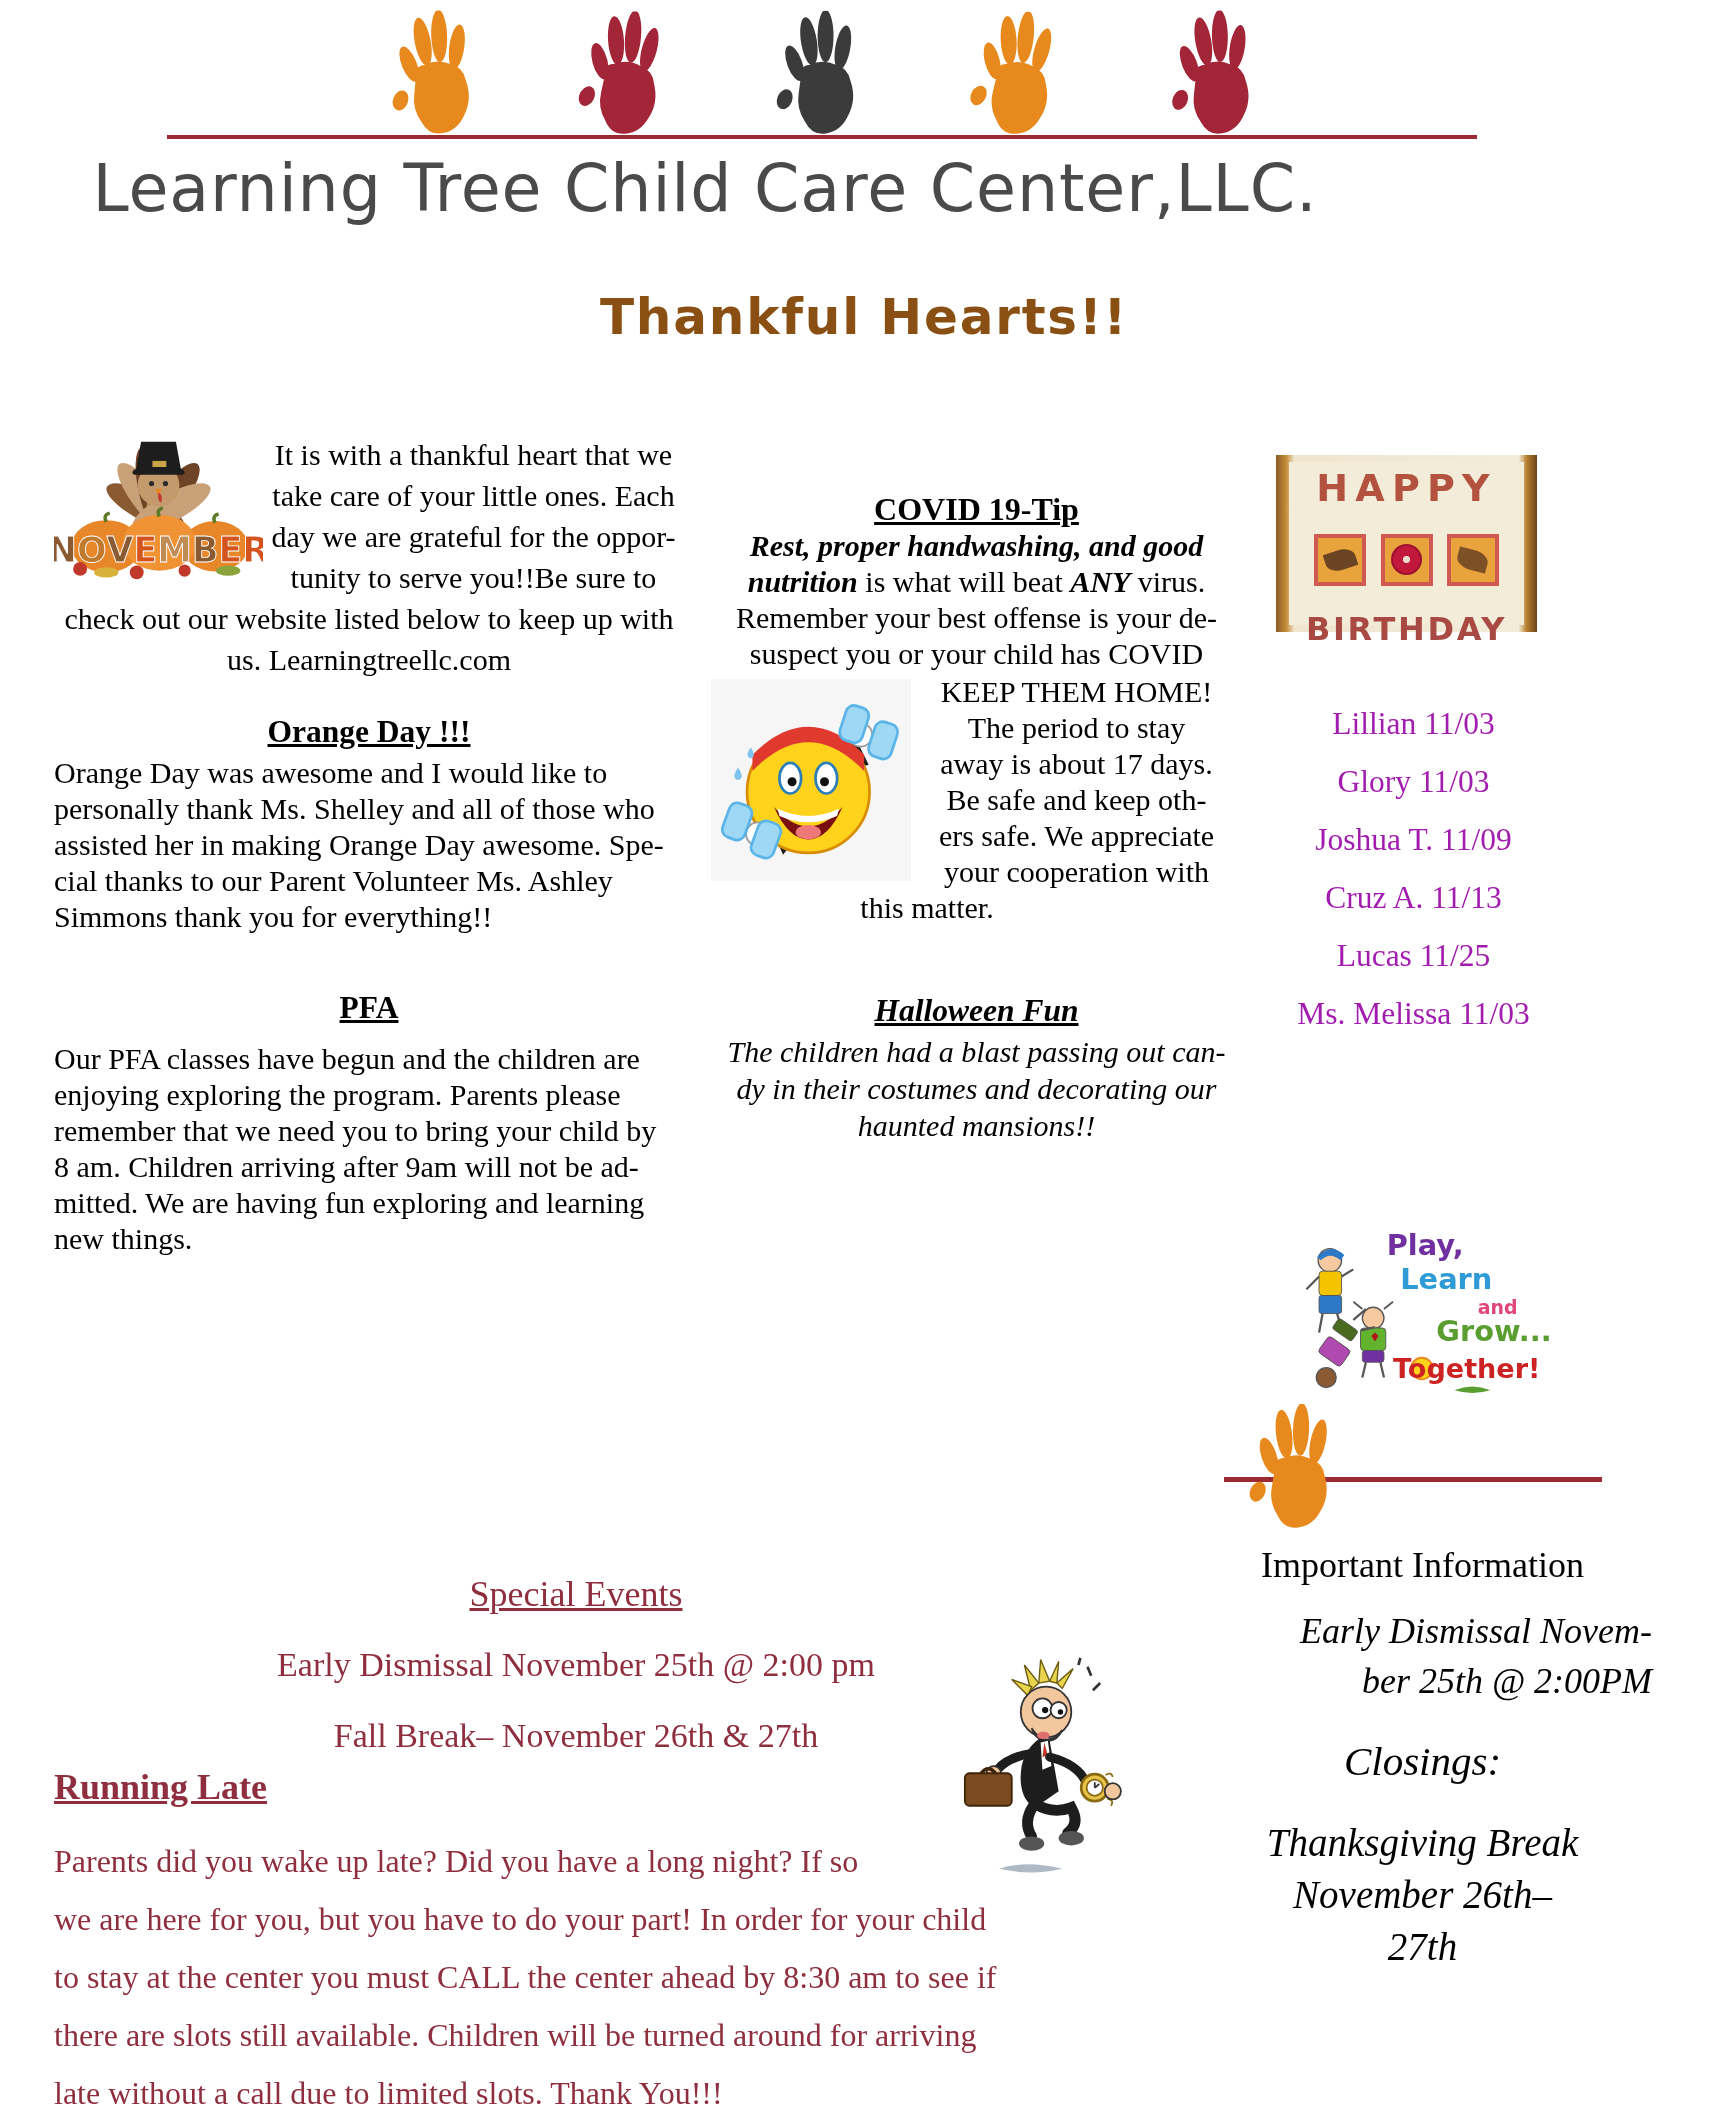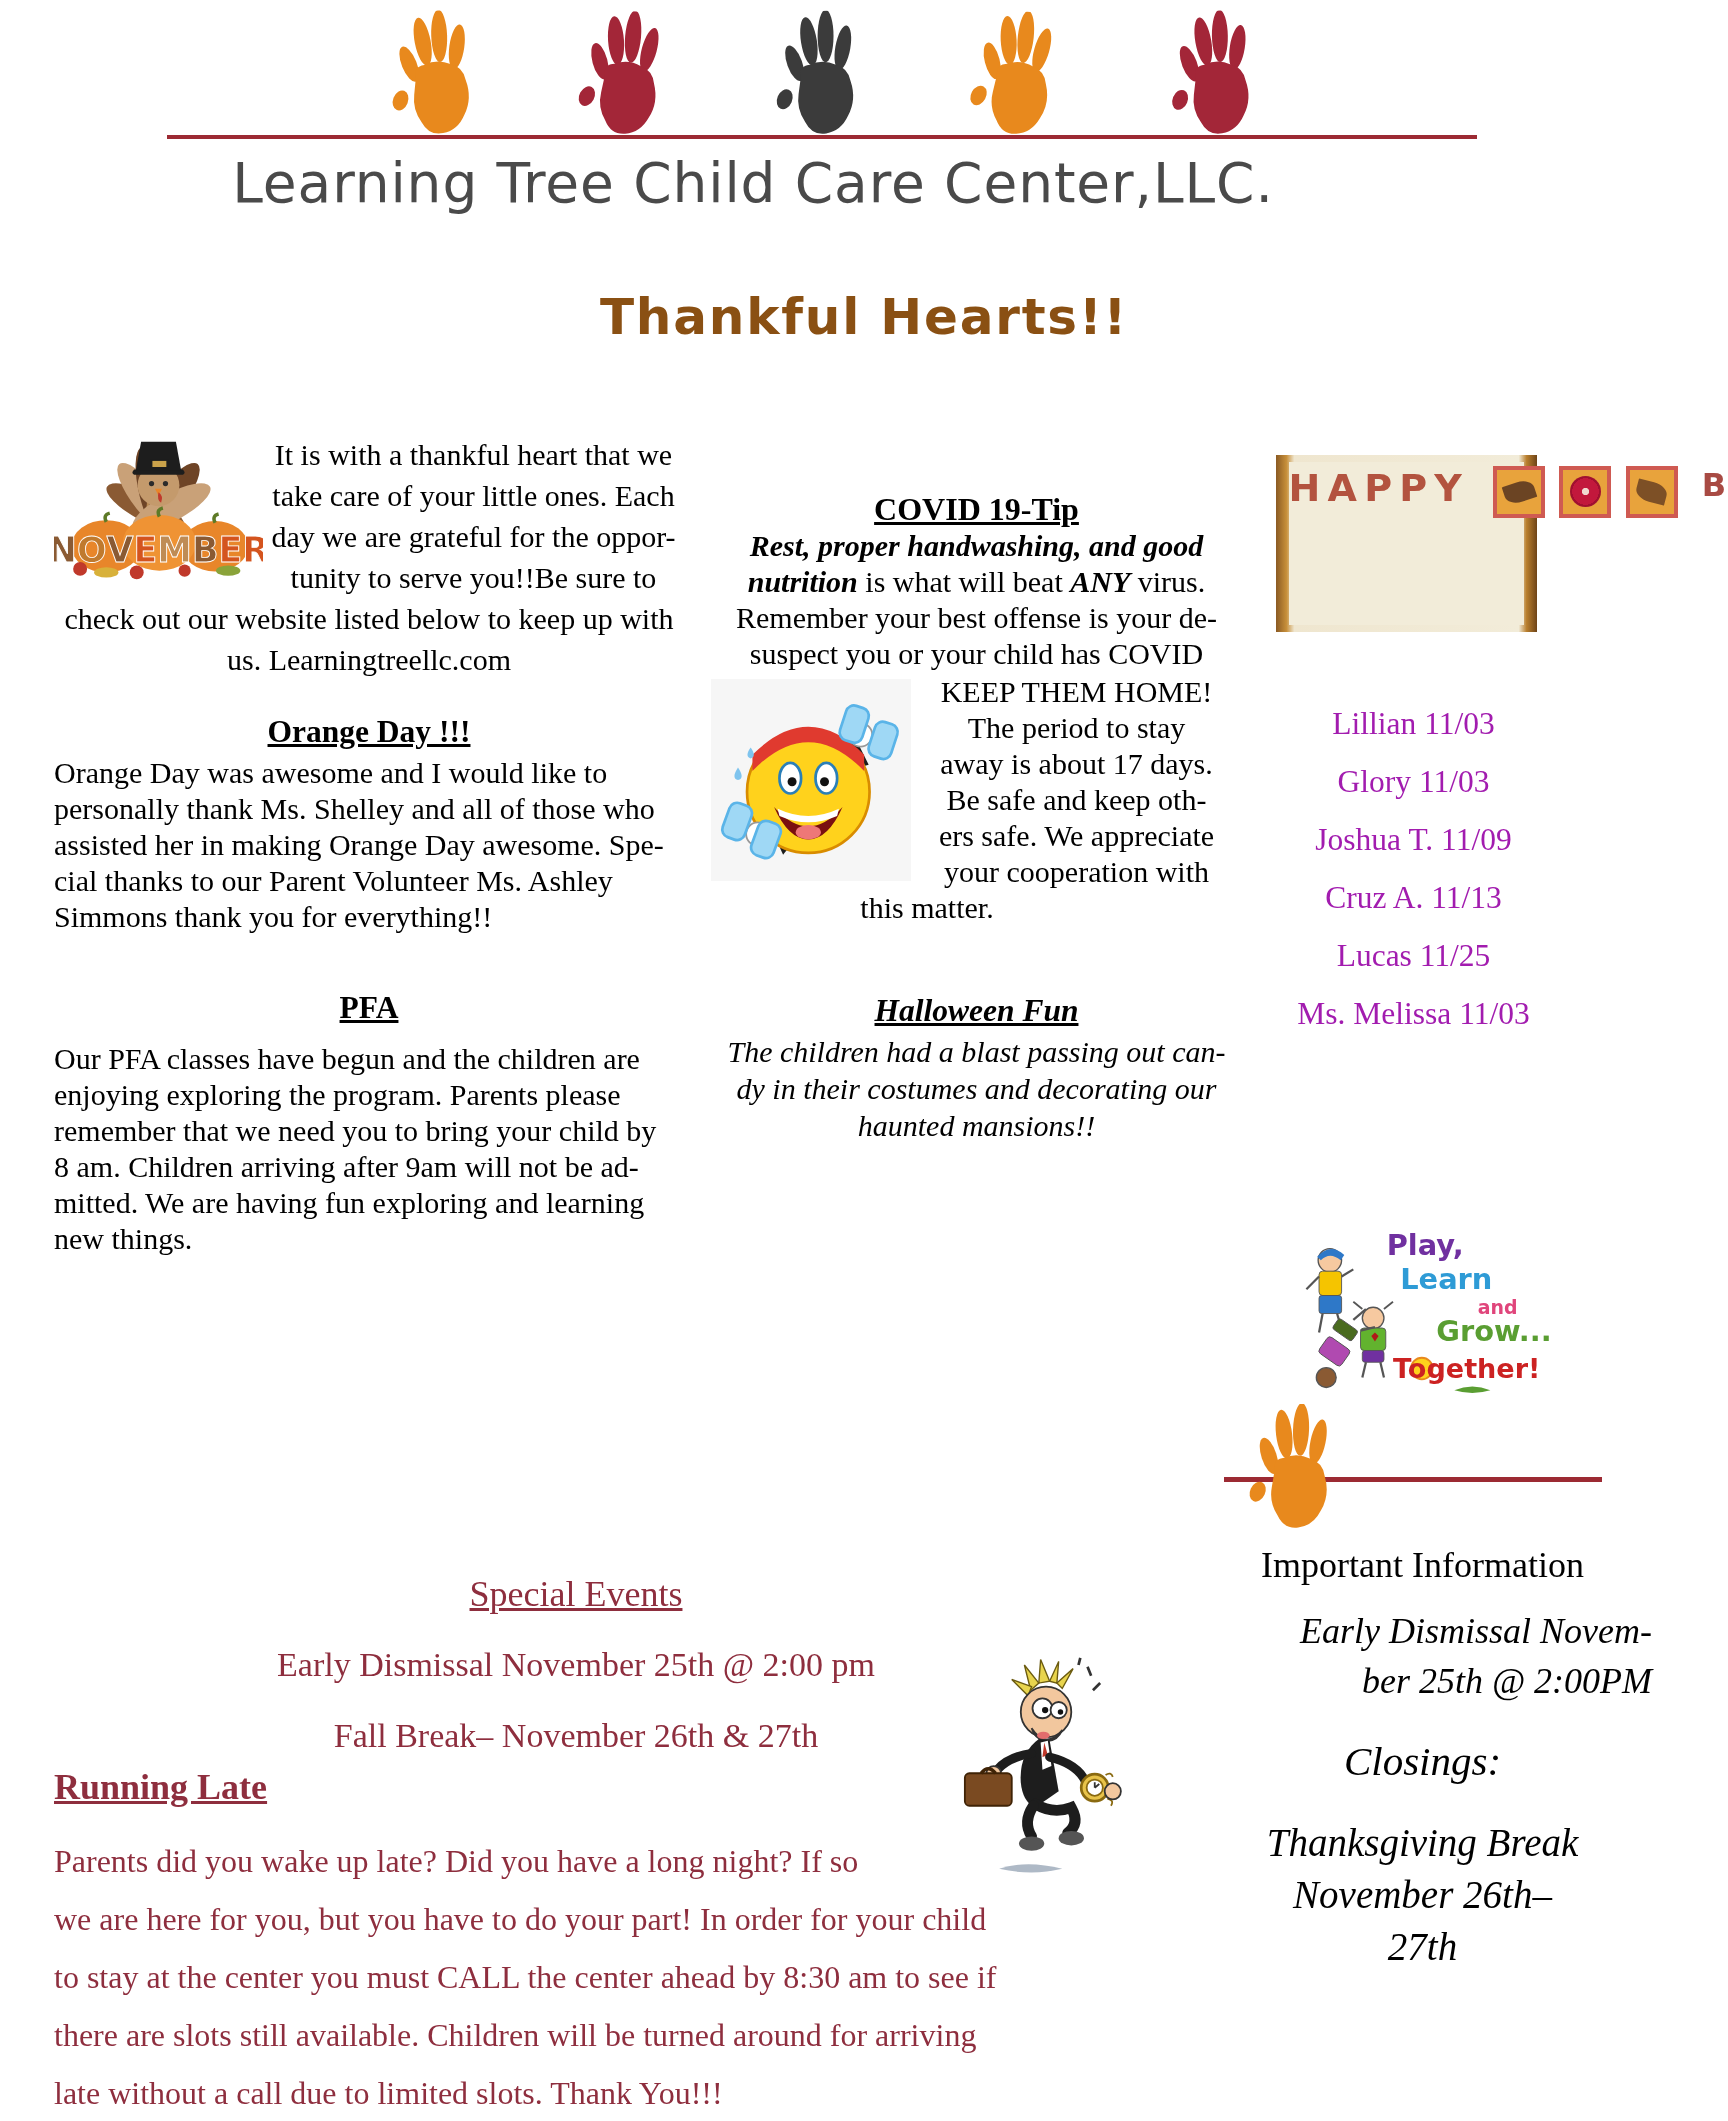--- a/index.html
+++ b/index.html
@@ -13,21 +13,21 @@
   
   .hand{width:95px;height:131px;display:block;}
   .hp{position:absolute;top:10.8px;}
   .hp1{left:387px;color:#e8891d;transform:rotate(-4deg);}
   .hp2{left:576px;color:#a32638;transform:rotate(3deg);}
   .hp3{left:772px;color:#3b3b3b;transform:rotate(-2deg);}
   .hp4{left:968px;color:#e8891d;transform:rotate(4deg);}
   .hp5{left:1167px;color:#a32638;transform:rotate(-3deg);}
   .rule{position:absolute;background:#9c2a33;}
   .rule-top{left:167px;top:135px;width:1310px;height:3.6px;}
-  .title{left:0;top:151px;width:1410px;font-size:55px;color:#4a4a4a;letter-spacing:0.9px;margin-left:48px;}
+  .title{left:0;top:151px;width:1410px;font-size:65px;color:#4a4a4a;letter-spacing:0.9px;}
   .subtitle{left:0;top:288px;width:1728px;font-size:50px;font-weight:bold;color:#8a5013;letter-spacing:1.8px;}
 
   
   .h-black{font-size:31.5px;font-weight:bold;text-decoration:underline;}
   .body-line{font-size:30px;line-height:36px;}
   .lines-left .body-line{text-align:left;}
   .lines-center .body-line{text-align:center;}
 
   
   .col-left{left:54px;width:630px;}
@@ -44,21 +44,21 @@
   .covid-wrap{flex:1;}
   .ital .body-line{font-style:italic;text-align:center;line-height:37px;}
   .h-ital{font-size:31.5px;font-weight:bold;font-style:italic;text-decoration:underline;}
 
   
   .bday-list{left:1220px;top:695px;width:387px;}
   .bday-line{font-size:31.5px;line-height:58px;color:#a21caf;text-align:center;}
   .plaque{left:1276px;top:455px;width:261px;height:177px;box-sizing:border-box;
           background:linear-gradient(90deg,#8a5a23 0%,#c78f3a 4%,#efe6cf 7%,#f2ecd9 93%,#b97f2e 96%,#6e4418 100%);
           padding:7.2px 12.6px;}
-  .plaque-inner{width:100%;height:100%;background:#f2ecd9;display:flex;flex-direction:row;justify-content:space-between;padding:3.6px 0;box-sizing:border-box;gap:24px;}
+  .plaque-inner{width:100%;height:100%;background:#f2ecd9;display:flex;flex-direction:column;justify-content:space-between;align-items:center;padding:3.6px 0;box-sizing:border-box;gap:24px;}
   .plaque-word{font-family:"DejaVu Sans", sans-serif;font-weight:bold;color:#b3533f;}
   .plaque-top{font-size:38px;letter-spacing:7.2px;}
   .plaque-bottom{font-size:32px;letter-spacing:2.7px;color:#a84a43;}
   .sq-row{display:flex;gap:14.4px;}
   .sq{width:52px;height:52px;background:#e8a33c;border:4.5px solid #cf5a52;box-sizing:border-box;display:flex;align-items:center;justify-content:center;}
   .leaf{width:31px;height:20px;background:#6b4423;border-radius:4% 50% 4% 50%;transform:rotate(-18deg);}
   .leaf2{transform:rotate(15deg);background:#7d5026;}
   .flower{width:31px;height:31px;border-radius:50%;background:radial-gradient(circle at 50% 50%, #f0d9d0 0 16%, #c2183c 17% 60%, #a01030 61% 100%);}
 
   .right-hand{left:1244px;top:1404px;color:#e8891d;z-index:3;}

